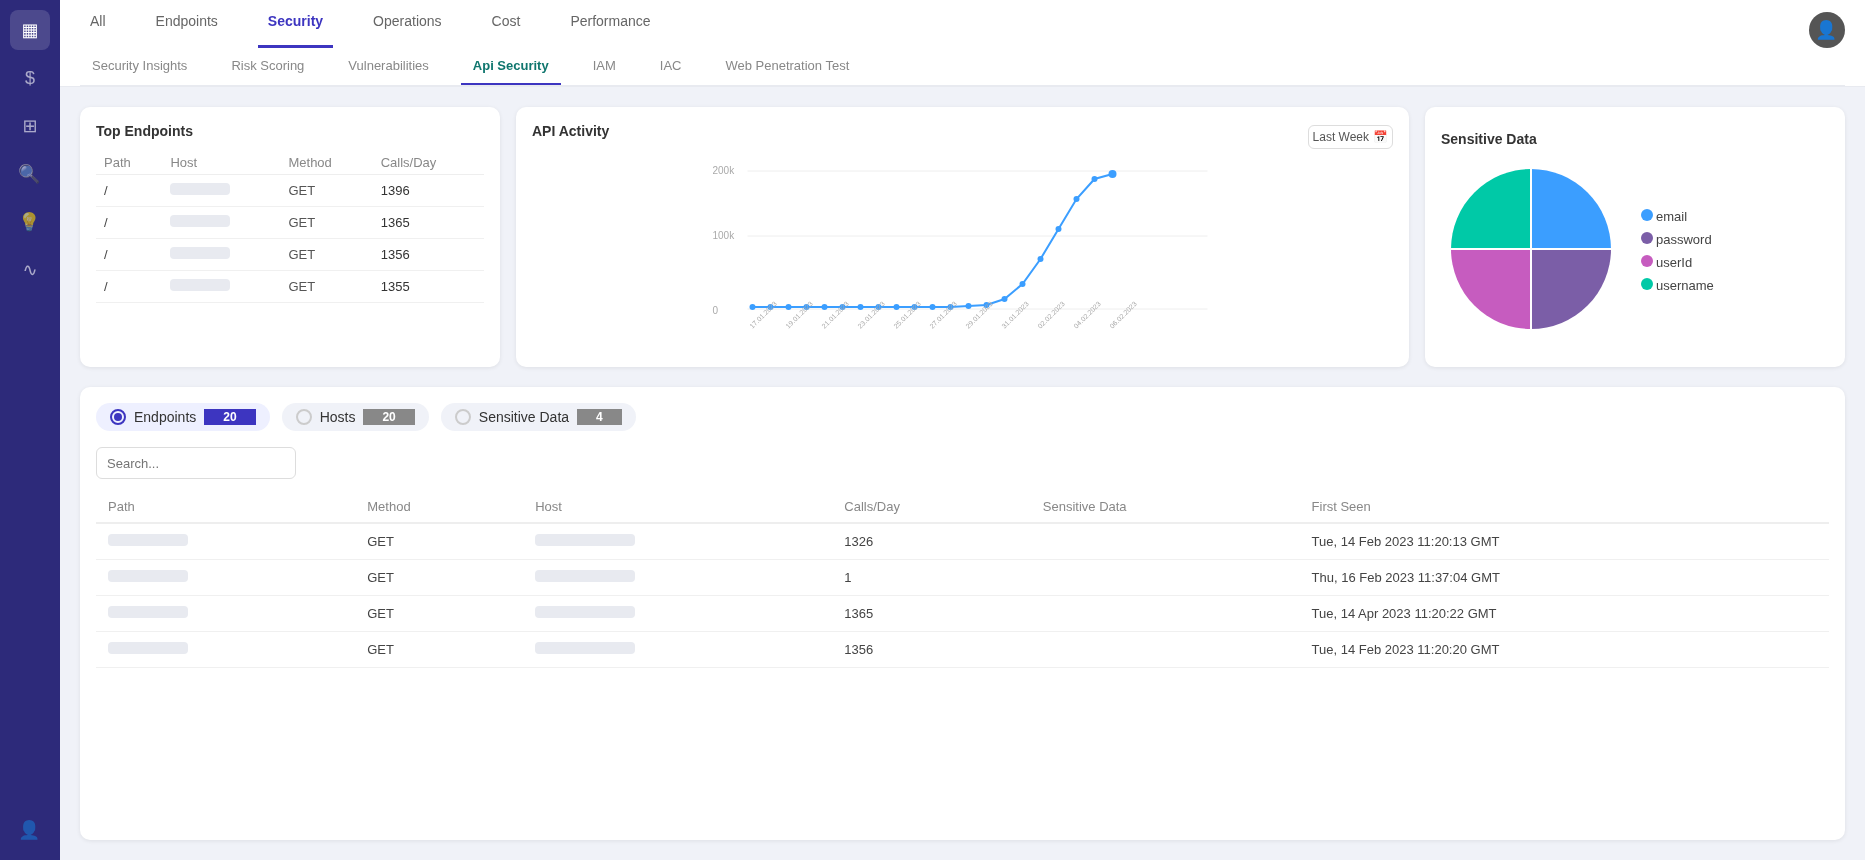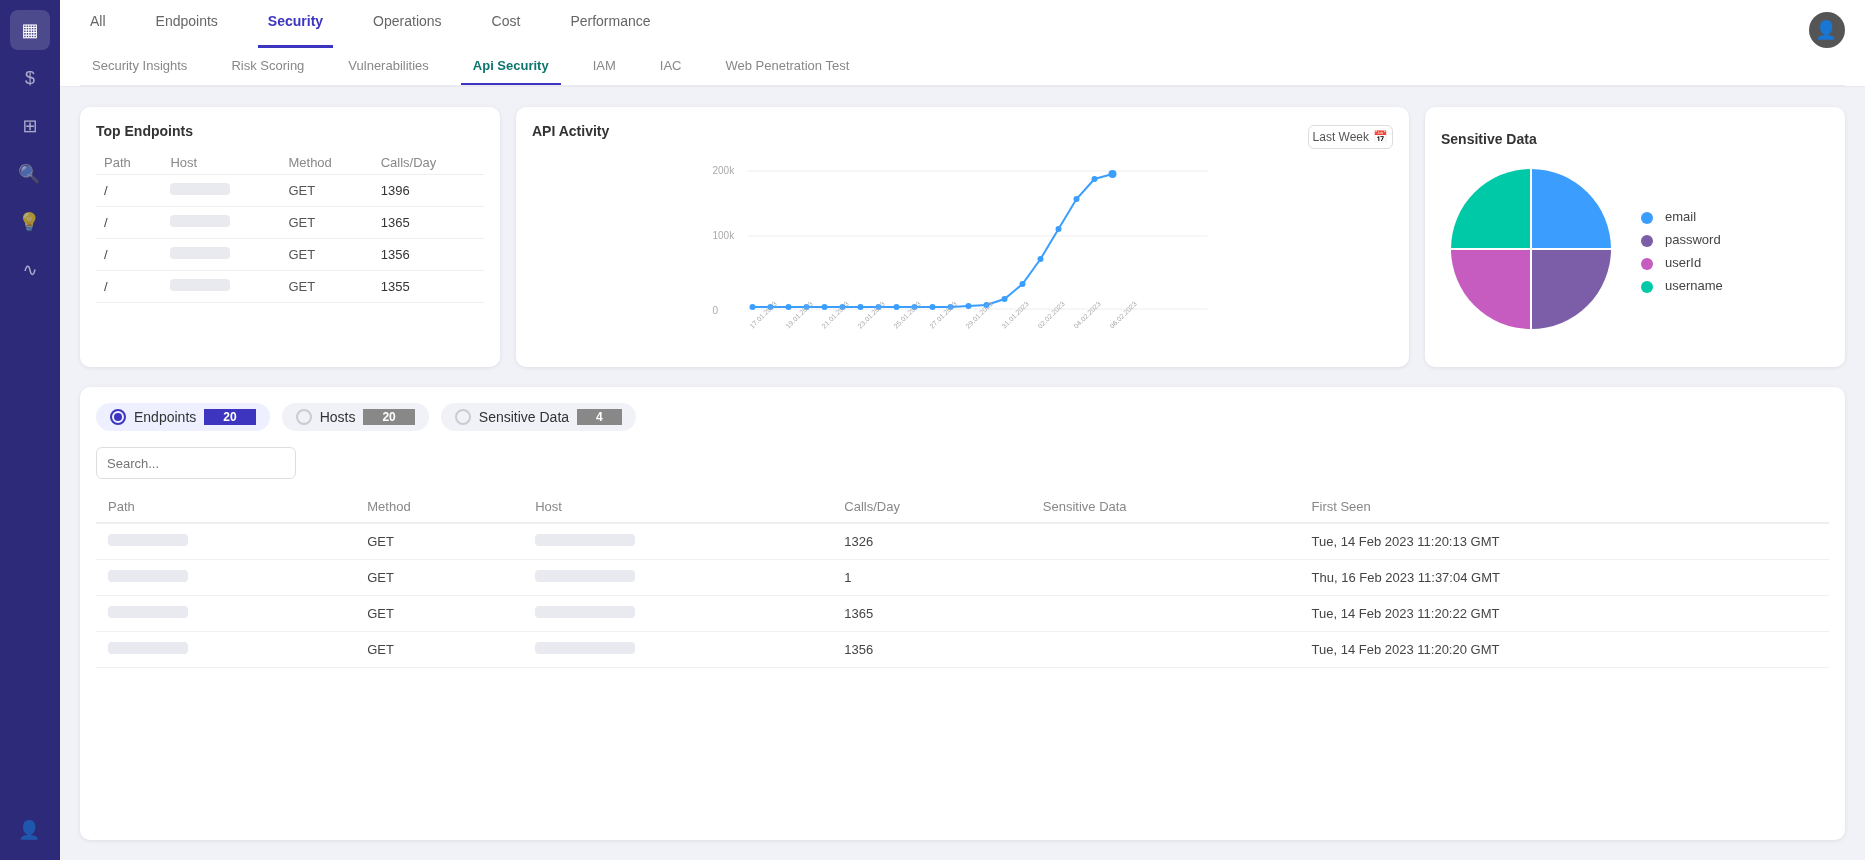--- a/index.html
+++ b/index.html
@@ -189,22 +189,22 @@
       align-items: center;
       gap: 20px;
     }
     .legend {
       display: flex;
       flex-direction: column;
       gap: 8px;
     }
     .legend-item {
       display: flex;
-      align-items: flex-end;
-      gap: 12px;
+      align-items: flex-start;
+      gap: 3px;
       font-size: 13px;
       color: #444;
     }
     .legend-dot {
       width: 12px; height: 12px;
       border-radius: 50%;
       flex-shrink: 0;
     }
 
     
@@ -537,21 +537,21 @@
             <td>1</td>
             <td></td>
             <td>Thu, 16 Feb 2023 11:37:04 GMT</td>
           </tr>
           <tr>
             <td><span class="cell-placeholder" style="width:80px;"></span></td>
             <td>GET</td>
             <td><span class="cell-placeholder" style="width:100px;"></span></td>
             <td>1365</td>
             <td></td>
-            <td>Tue, 14 Feb 2023 11:20:22 GMT</td>
+            <td>Tue, 14 Apr 2023 11:20:22 GMT</td>
           </tr>
           <tr>
             <td><span class="cell-placeholder" style="width:80px;"></span></td>
             <td>GET</td>
             <td><span class="cell-placeholder" style="width:100px;"></span></td>
             <td>1356</td>
             <td></td>
             <td>Tue, 14 Feb 2023 11:20:20 GMT</td>
           </tr>
         </tbody>

